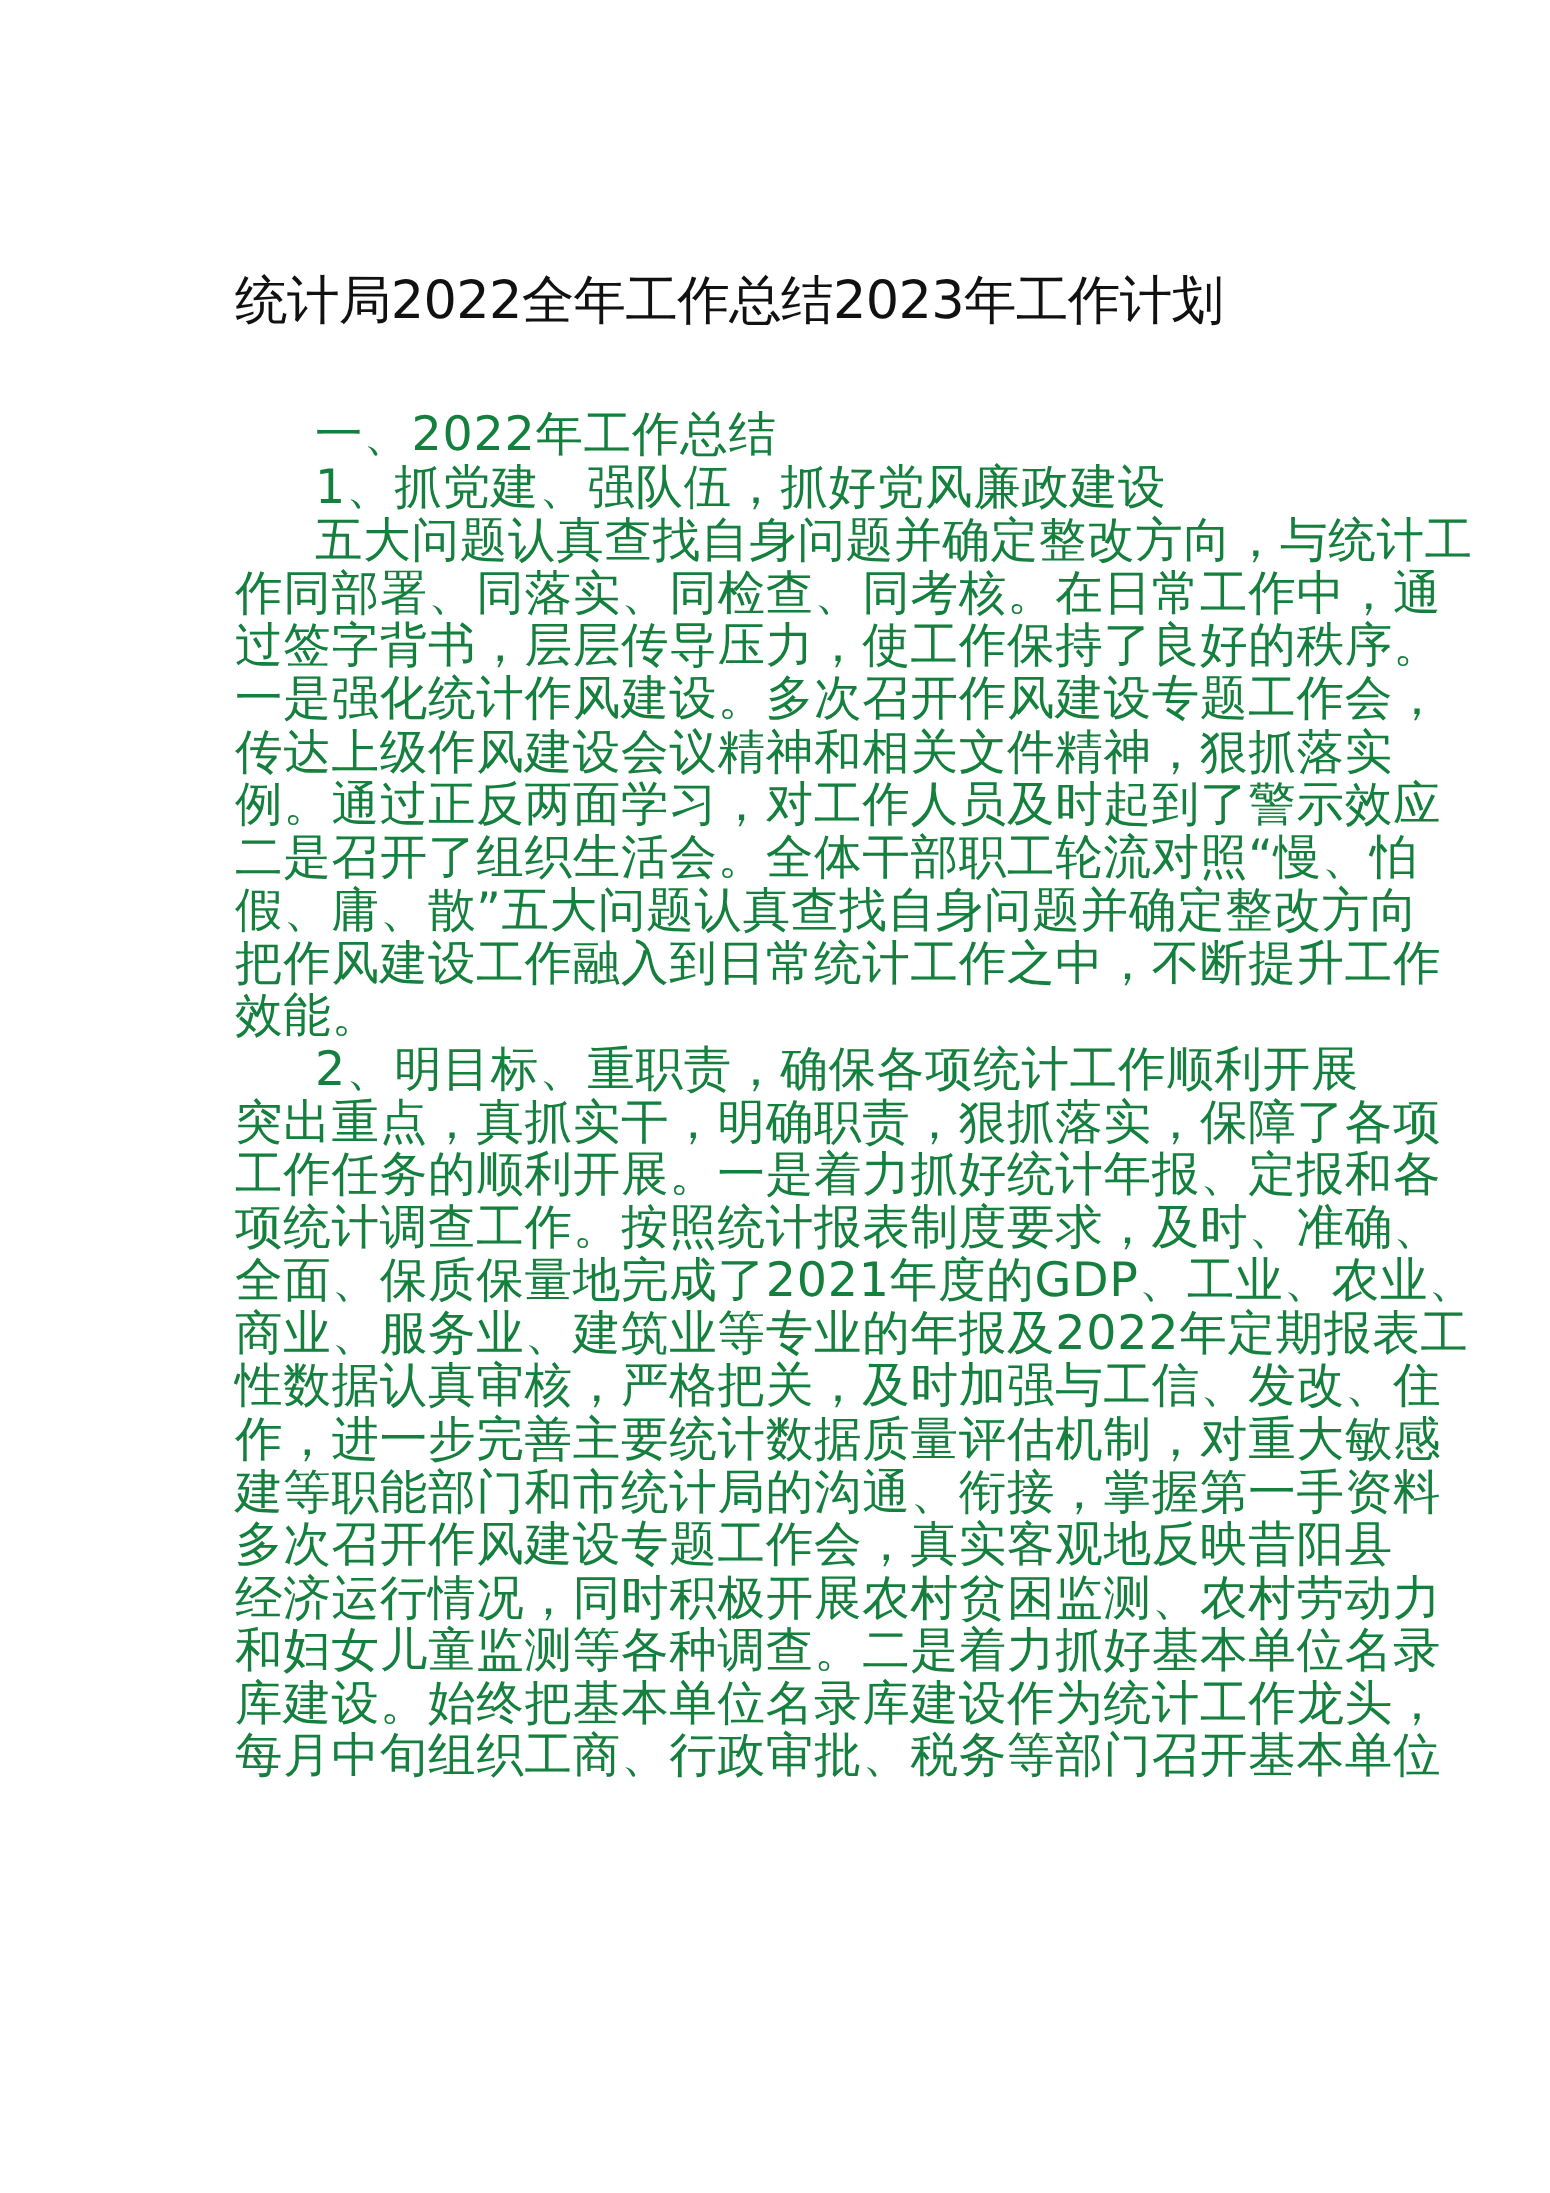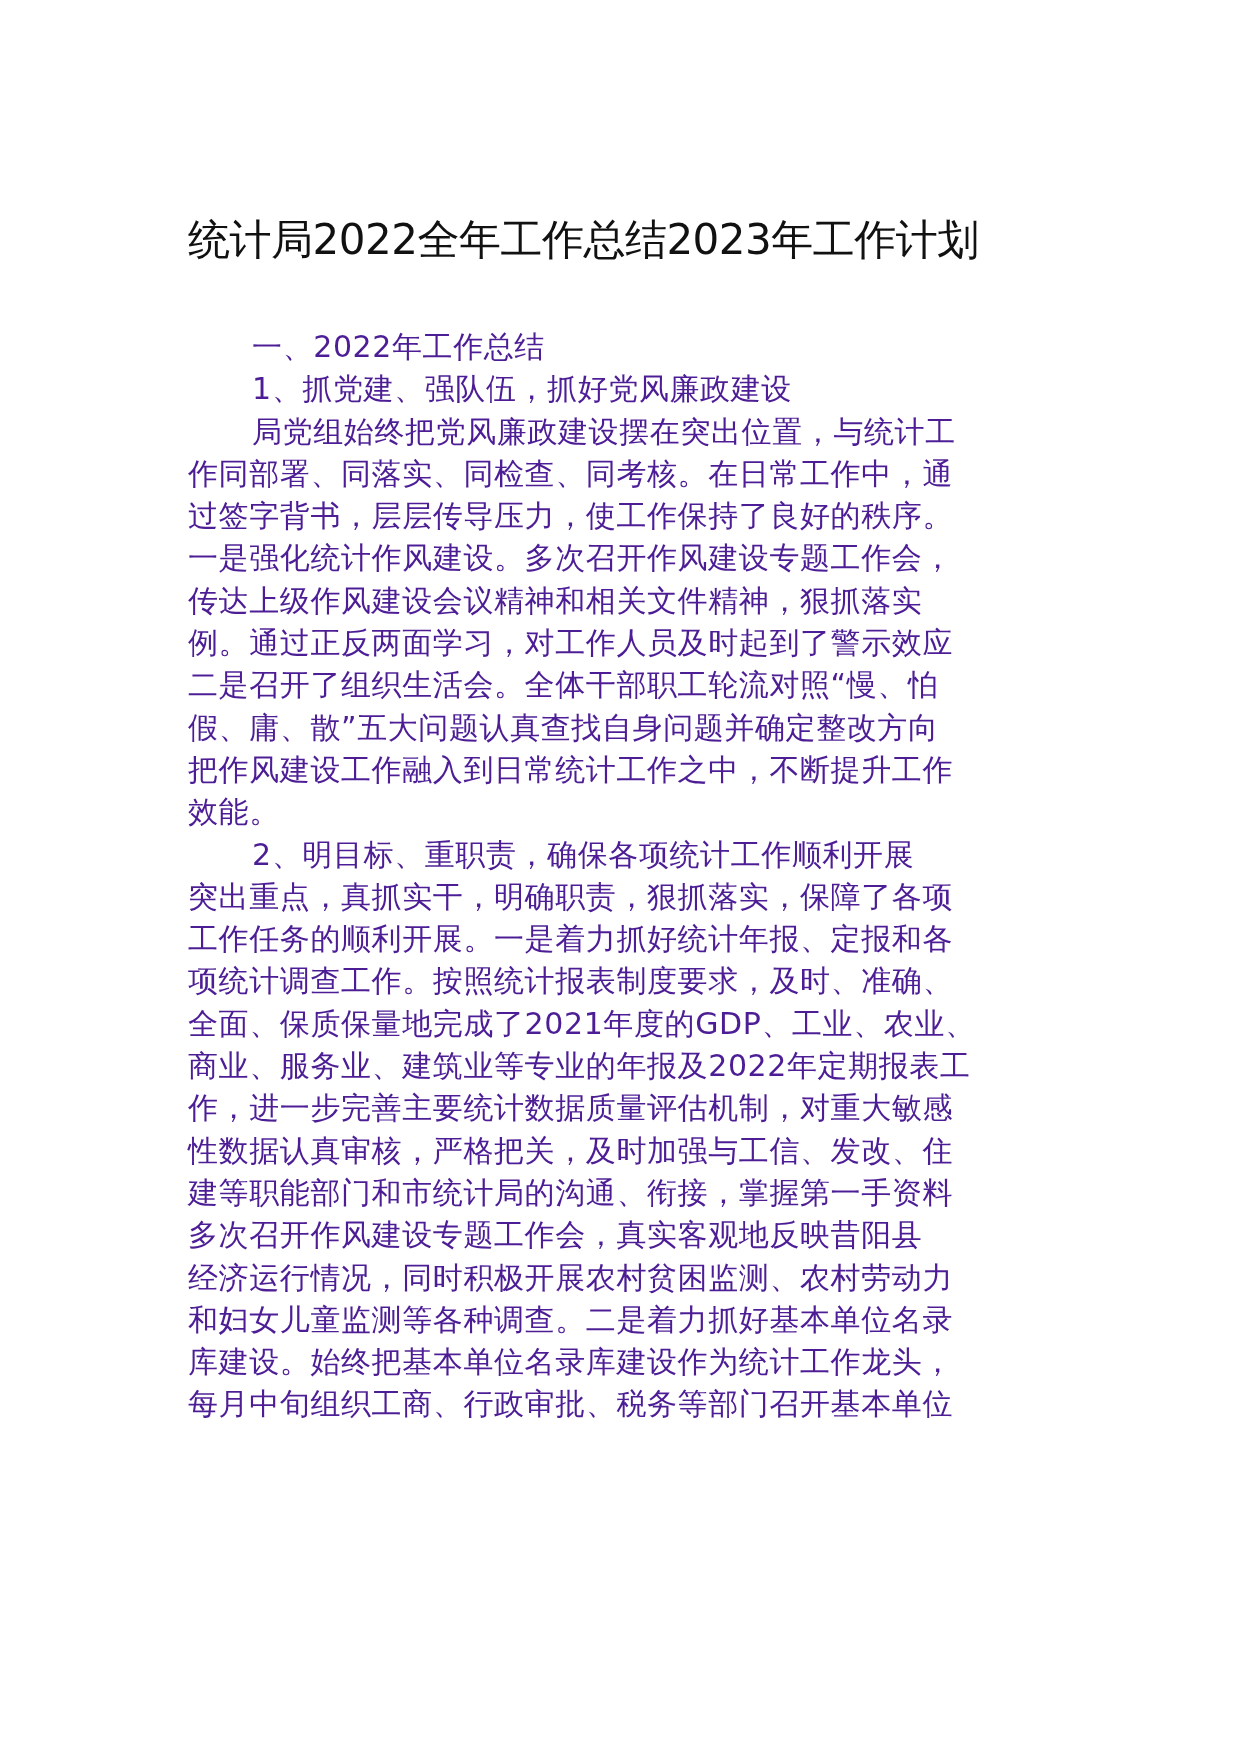--- a/index.html
+++ b/index.html
@@ -35,57 +35,57 @@
       color: #111111;
     }
     .body-text {
       position: absolute;
       left: 188px;
       top: 326px;
       width: 880px;
     }
     .line {
       height: 42.3px;
-      font-size: 30px;
+      font-size: 38px;
       line-height: 42.3px;
       white-space: nowrap;
       letter-spacing: 0.6px;
-      color: #4c1d95;
+      color: #15803d;
     }
     .indent {
       padding-left: 64px;
     }
   </style>
 </head>
 <body>
 
 <div class="page">
   <div class="title">统计局2022全年工作总结2023年工作计划</div>
 
   <div class="body-text">
     <div class="line indent">一、2022年工作总结</div>
     <div class="line indent">1、抓党建、强队伍，抓好党风廉政建设</div>
-    <div class="line indent">局党组始终把党风廉政建设摆在突出位置，与统计工</div>
+    <div class="line indent">五大问题认真查找自身问题并确定整改方向，与统计工</div>
     <div class="line">作同部署、同落实、同检查、同考核。在日常工作中，通</div>
     <div class="line">过签字背书，层层传导压力，使工作保持了良好的秩序。</div>
     <div class="line">一是强化统计作风建设。多次召开作风建设专题工作会，</div>
     <div class="line">传达上级作风建设会议精神和相关文件精神，狠抓落实</div>
     <div class="line">例。通过正反两面学习，对工作人员及时起到了警示效应</div>
     <div class="line">二是召开了组织生活会。全体干部职工轮流对照“慢、怕</div>
     <div class="line">假、庸、散”五大问题认真查找自身问题并确定整改方向</div>
     <div class="line">把作风建设工作融入到日常统计工作之中，不断提升工作</div>
     <div class="line">效能。</div>
     <div class="line indent">2、明目标、重职责，确保各项统计工作顺利开展</div>
     <div class="line">突出重点，真抓实干，明确职责，狠抓落实，保障了各项</div>
     <div class="line">工作任务的顺利开展。一是着力抓好统计年报、定报和各</div>
     <div class="line">项统计调查工作。按照统计报表制度要求，及时、准确、</div>
     <div class="line">全面、保质保量地完成了2021年度的GDP、工业、农业、</div>
     <div class="line">商业、服务业、建筑业等专业的年报及2022年定期报表工</div>
+    <div class="line">性数据认真审核，严格把关，及时加强与工信、发改、住</div>
     <div class="line">作，进一步完善主要统计数据质量评估机制，对重大敏感</div>
-    <div class="line">性数据认真审核，严格把关，及时加强与工信、发改、住</div>
     <div class="line">建等职能部门和市统计局的沟通、衔接，掌握第一手资料</div>
     <div class="line">多次召开作风建设专题工作会，真实客观地反映昔阳县</div>
     <div class="line">经济运行情况，同时积极开展农村贫困监测、农村劳动力</div>
     <div class="line">和妇女儿童监测等各种调查。二是着力抓好基本单位名录</div>
     <div class="line">库建设。始终把基本单位名录库建设作为统计工作龙头，</div>
     <div class="line">每月中旬组织工商、行政审批、税务等部门召开基本单位</div>
   </div>
 </div>
 
 </body></html>

